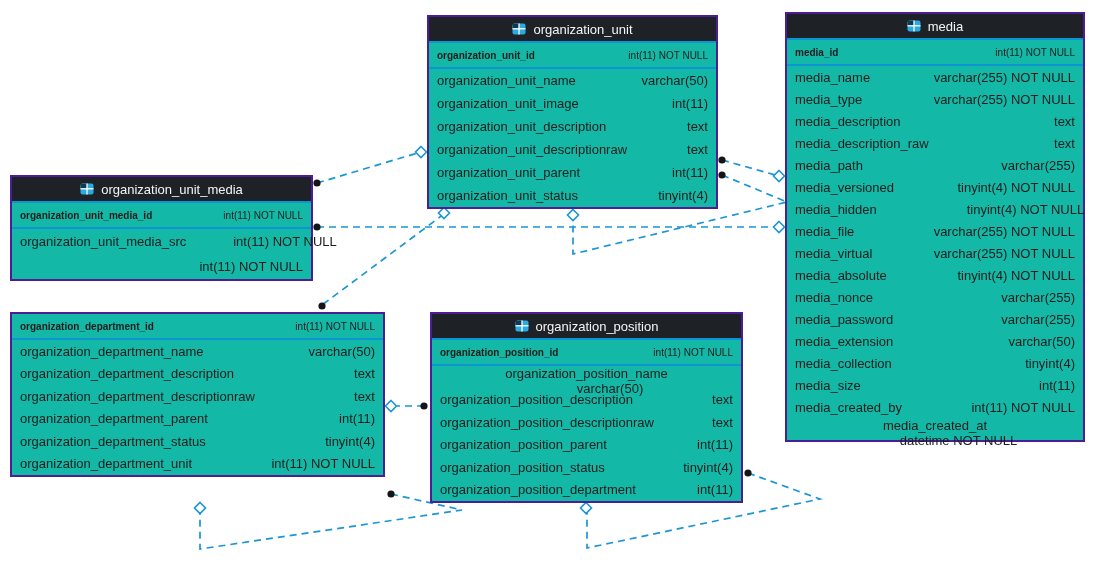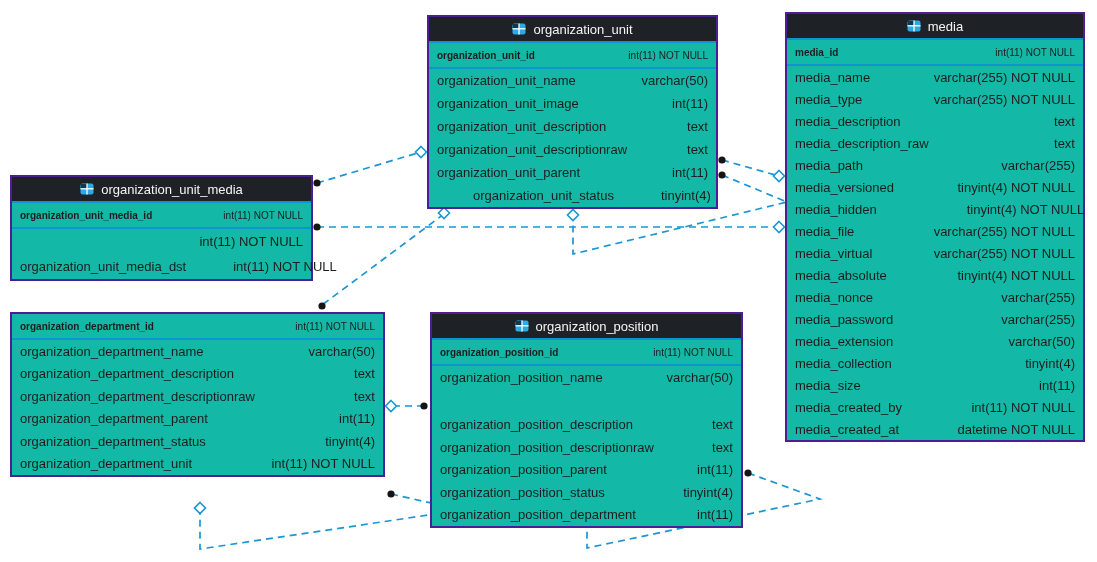--- a/index.html
+++ b/index.html
@@ -95,21 +95,21 @@
         <span class="ctype">text</span>
       </div>
       <div class="col-row" style="height: 23px;">
         <span class="cname">organization_unit_descriptionraw</span>
         <span class="ctype">text</span>
       </div>
       <div class="col-row" style="height: 23px;">
         <span class="cname">organization_unit_parent</span>
         <span class="ctype">int(11)</span>
       </div>
-      <div class="col-row" style="height: 23px; margin-left: 36px;">
+      <div class="col-row" style="height: 23px;">
         <span class="cname">organization_unit_status</span>
         <span class="ctype">tinyint(4)</span>
       </div>
     </div>
     <div class="db-table" style="left: 785px; top: 12px; width: 296px;">
       <div class="tbl-header">
         <span class="ticon"><svg width="14" height="12" viewBox="0 0 14 12">
             <rect x="0.5" y="0.5" width="13" height="11" rx="2" fill="#2ba9e2"></rect>
             <rect x="1" y="1" width="6" height="4.5" fill="#12374e"></rect>
             <line x1="0.5" y1="5.8" x2="13.5" y2="5.8" stroke="#ffffff" stroke-width="1.3"></line>
@@ -178,44 +178,44 @@
         <span class="ctype">tinyint(4)</span>
       </div>
       <div class="col-row" style="height: 22px;">
         <span class="cname">media_size</span>
         <span class="ctype">int(11)</span>
       </div>
       <div class="col-row" style="height: 22px;">
         <span class="cname">media_created_by</span>
         <span class="ctype">int(11) NOT NULL</span>
       </div>
-      <div class="col-row" style="height: 22px;">
+      <div class="col-row" style="height: 22px; flex-direction: column;">
         <span class="cname">media_created_at</span>
         <span class="ctype">datetime NOT NULL</span>
       </div>
     </div>
     <div class="db-table" style="left: 10px; top: 175px; width: 299px;">
       <div class="tbl-header">
         <span class="ticon"><svg width="14" height="12" viewBox="0 0 14 12">
             <rect x="0.5" y="0.5" width="13" height="11" rx="2" fill="#2ba9e2"></rect>
             <rect x="1" y="1" width="6" height="4.5" fill="#12374e"></rect>
             <line x1="0.5" y1="5.8" x2="13.5" y2="5.8" stroke="#ffffff" stroke-width="1.3"></line>
             <line x1="7" y1="0.5" x2="7" y2="11.5" stroke="#ffffff" stroke-width="1.3"></line>
           </svg></span>
         <span>organization_unit_media</span>
       </div>
       <div class="pk-row">
         <span class="cname">organization_unit_media_id</span>
         <span class="ctype">int(11) NOT NULL</span>
       </div>
       <div class="col-row" style="height: 25px;">
+        <span class="cname">organization_unit_media_src</span>
         <span class="ctype">int(11) NOT NULL</span>
       </div>
       <div class="col-row" style="height: 25px;">
-        <span class="cname">organization_unit_media_dst</span>
         <span class="ctype">int(11) NOT NULL</span>
       </div>
     </div>
     <div class="db-table" style="left: 10px; top: 312px; width: 371px;">
       <div class="pk-row">
         <span class="cname">organization_department_id</span>
         <span class="ctype">int(11) NOT NULL</span>
       </div>
       <div class="col-row" style="height: 22.5px;">
         <span class="cname">organization_department_name</span>
@@ -249,25 +249,25 @@
             <rect x="1" y="1" width="6" height="4.5" fill="#12374e"></rect>
             <line x1="0.5" y1="5.8" x2="13.5" y2="5.8" stroke="#ffffff" stroke-width="1.3"></line>
             <line x1="7" y1="0.5" x2="7" y2="11.5" stroke="#ffffff" stroke-width="1.3"></line>
           </svg></span>
         <span>organization_position</span>
       </div>
       <div class="pk-row">
         <span class="cname">organization_position_id</span>
         <span class="ctype">int(11) NOT NULL</span>
       </div>
-      <div class="col-row" style="height: 22.5px;">
+      <div class="col-row" style="height: 22.5px; flex-direction: column;">
         <span class="cname">organization_position_name</span>
         <span class="ctype">varchar(50)</span>
       </div>
-      <div class="col-row" style="height: 22.5px; margin-top: 25px;">
+      <div class="col-row" style="height: 22.5px;">
         <span class="cname">organization_position_description</span>
         <span class="ctype">text</span>
       </div>
       <div class="col-row" style="height: 22.5px;">
         <span class="cname">organization_position_descriptionraw</span>
         <span class="ctype">text</span>
       </div>
       <div class="col-row" style="height: 22.5px;">
         <span class="cname">organization_position_parent</span>
         <span class="ctype">int(11)</span>

